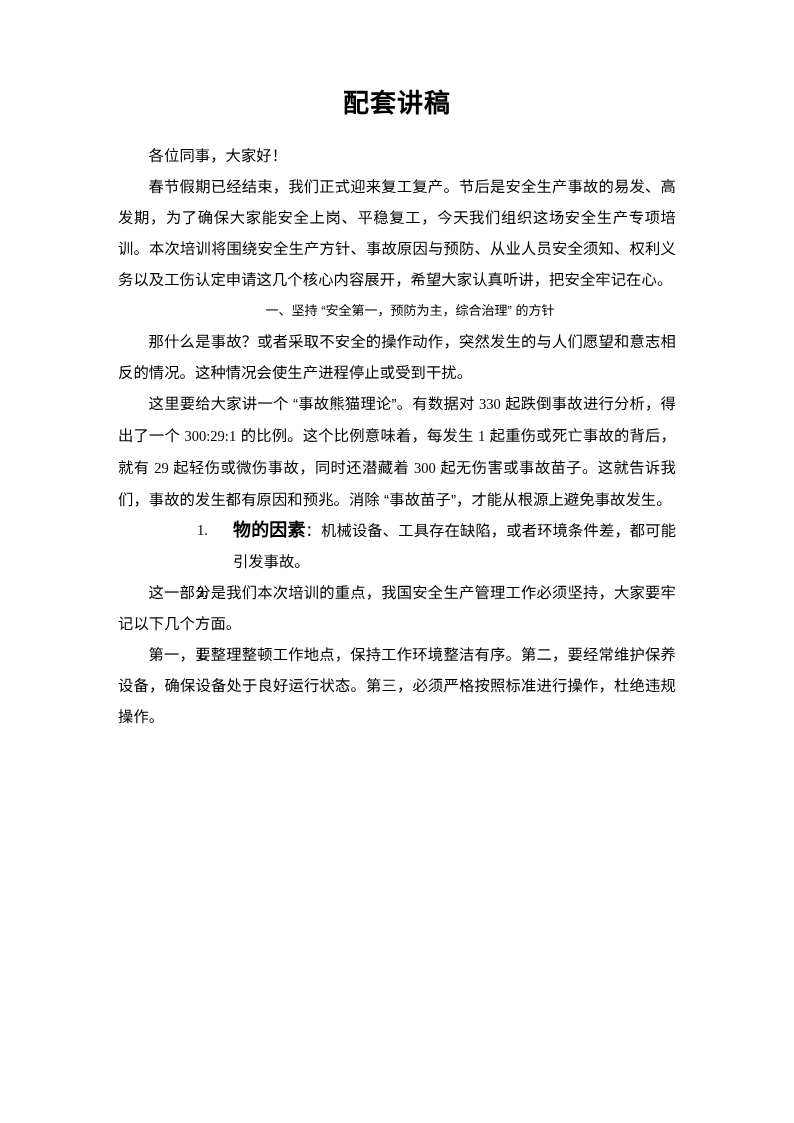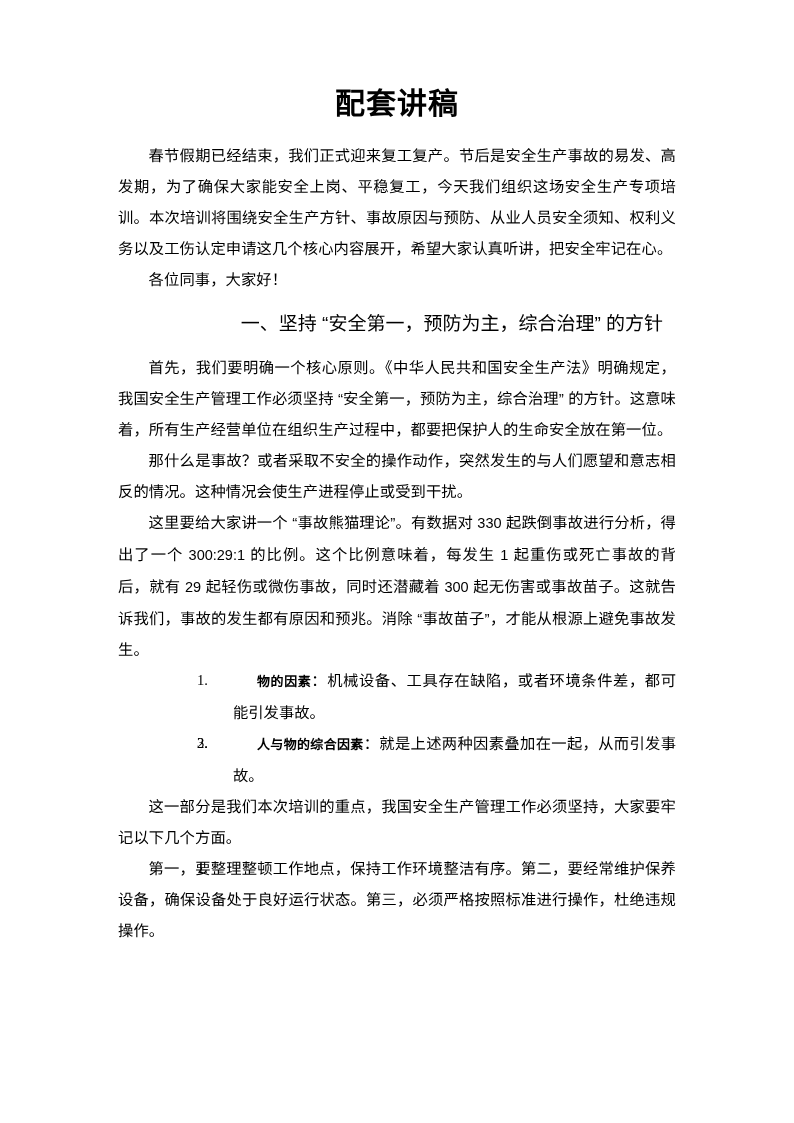--- a/index.html
+++ b/index.html
@@ -24,21 +24,21 @@
   .content {
     position: absolute;
     left: 118px;
     top: 84px;
     width: 558px;
   }
 
   
   .doc-title {
     font-family: "Liberation Serif", "DejaVu Serif", serif;
-    font-size: 30px;
+    font-size: 26px;
     line-height: 40px;
     font-weight: 700;
     text-align: center;
     margin: 0 0 16px 0;
     letter-spacing: 1px;
     white-space: pre;
   }
 
   
   p.body {
@@ -51,25 +51,25 @@
     word-break: break-all;
     letter-spacing: 0.1px;
   }
 
   p.indent2 { text-indent: 2em; }
   p.indent1 { text-indent: 1.1em; }
   p.noindent { text-indent: 0; }
 
   
   p.section-heading {
-    font-size: 19px;
+    font-size: 13px;
     line-height: 31px;
-    margin: 13px;
+    margin: 0;
     text-indent: 2em;
-    text-align: right;
+    text-align: center;
   }
   p.section-heading.flush { text-indent: 0; }
 
   
   .num-item {
     font-size: 15.3px;
     line-height: 31px;
     margin: 0;
     padding-left: 79px;
     position: relative;
@@ -86,63 +86,60 @@
     font-size: 14.5px;
   }
   .num-item .item-body {
     display: block;
     padding-left: 36px;
   }
 
   .emph {
     font-family: "Liberation Serif", "DejaVu Serif", serif;
     font-weight: 700;
-    font-size: 13px;
-    margin-left: 24px;
+    font-size: 18px;
   }
 
   .mono {
-    font-family: Liberation Sans, sans-serif;
+    font-family: Liberation Serif, serif;
     font-size: 14.5px;
     letter-spacing: 0;
   }
 </style>
 </head>
 <body>
 
 <div class="page">
   <div class="content">
 
     <h1 class="doc-title">配套讲稿</h1>
 
+    <p class="body indent2">各位同事，大家好！</p>
+
     <p class="body indent2">春节假期已经结束，我们正式迎来复工复产。节后是安全生产事故的易发、高发期，为了确保大家能安全上岗、平稳复工，今天我们组织这场安全生产专项培训。本次培训将围绕安全生产方针、事故原因与预防、从业人员安全须知、权利义务以及工伤认定申请这几个核心内容展开，希望大家认真听讲，把安全牢记在心。</p>
-
-    <p class="body indent2">各位同事，大家好！</p>
 
     <p class="section-heading">一、坚持 “安全第一，预防为主，综合治理” 的方针</p>
 
-    <p class="body indent2">首先，我们要明确一个核心原则。《中华人民共和国安全生产法》明确规定，我国安全生产管理工作必须坚持 “安全第一，预防为主，综合治理” 的方针。这意味着，所有生产经营单位在组织生产过程中，都要把保护人的生命安全放在第一位。</p>
 
     <p class="body indent2">那什么是事故？或者采取不安全的操作动作，突然发生的与人们愿望和意志相反的情况。这种情况会使生产进程停止或受到干扰。</p>
 
     <p class="body indent2"><span>这里要给大家讲一个 “事故熊猫理论”。有数据对 </span><span class="mono">330</span><span> 起跌倒事故进行分析，得出了一个 </span><span class="mono">300:29:1</span><span> 的比例。这个比例意味着，每发生 </span><span class="mono">1</span><span> 起重伤或死亡事故的背后，就有 </span><span class="mono">29</span><span> 起轻伤或微伤事故，同时还潜藏着 </span><span class="mono">300</span><span> 起无伤害或事故苗子。这就告诉我们，事故的发生都有原因和预兆。消除 “事故苗子”，才能从根源上避免事故发生。</span></p>
 
 
     <div class="num-item">
       <span class="marker">1.</span>
       <span class="item-body"><span class="emph">物的因素</span><span>：机械设备、工具存在缺陷，或者环境条件差，都可能引发事故。</span></span>
     </div>
 
     <div class="num-item">
       <span class="marker">2.</span>
     </div>
 
     <div class="num-item">
       <span class="marker">3.</span>
-      <span class="item-body"><span class="emph">人与物的综合因素</span><span>：就是上述两种因素叠加在一起，从而引发事故。</span></span>
     </div>
 
 
 
     <p class="body indent2">这一部分是我们本次培训的重点，我国安全生产管理工作必须坚持，大家要牢记以下几个方面。</p>
 
     <div class="num-item">
       <span class="marker">1.</span>
     </div>
 

